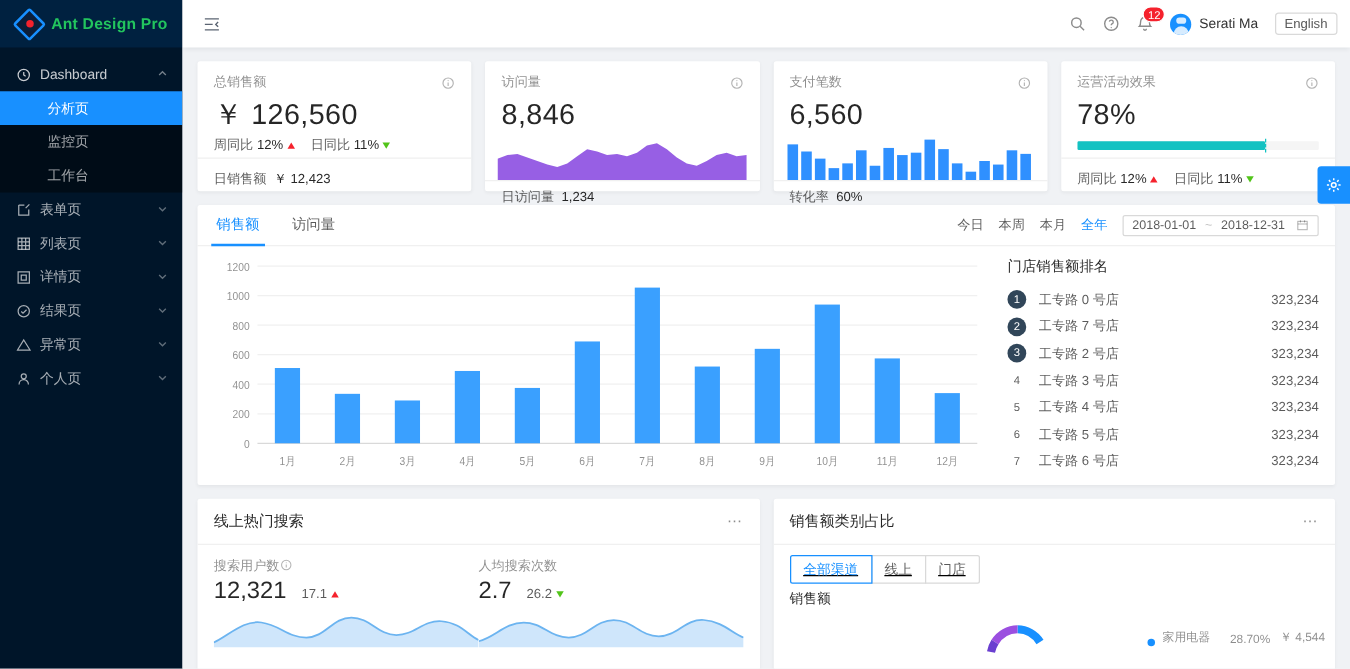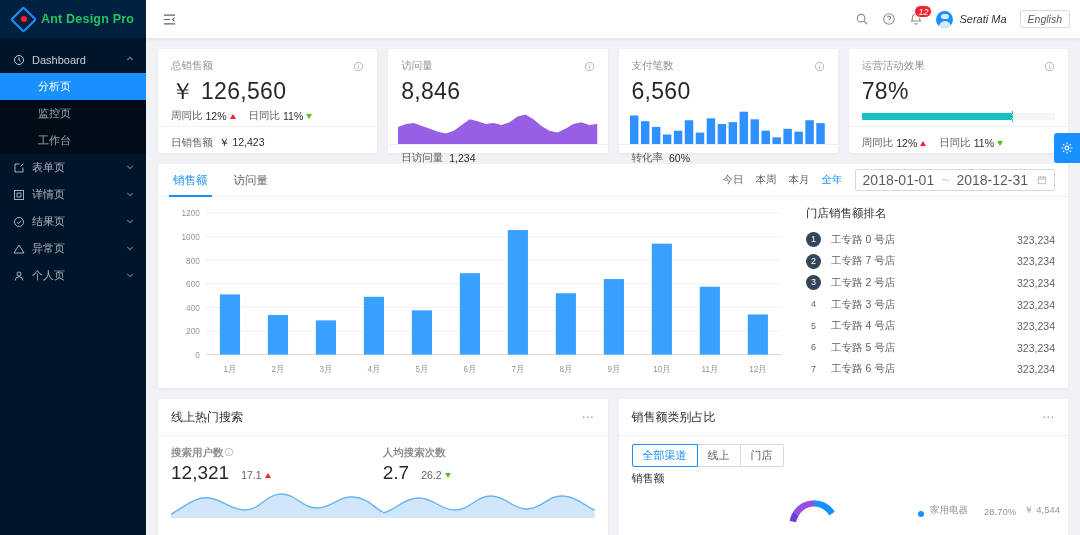--- a/index.html
+++ b/index.html
@@ -42,21 +42,21 @@
   }
   .sub-item.active { background: #1890ff; color: #fff; }
 
   
   .main { flex: 1 1 auto; height: 535px; overflow: hidden; background: #f0f2f5; position: relative; }
   .topbar {
     height: 38px; background: #fff; display: flex; align-items: center;
     padding: 0 10px 0 12px; box-shadow: 0 1px 4px rgba(0,21,41,.08); position: relative; z-index: 5;
   }
   .fold-btn { width: 22px; height: 22px; display: flex; align-items: center; justify-content: center; cursor: pointer; color: #5b6472; }
-  .topbar-right { margin-left: auto; display: flex; align-items: center; gap: 13px; font-style: italic; }
+  .topbar-right { margin-left: auto; display: flex; align-items: center; gap: 13px; }
   .tb-icon { color: #8c8c8c; cursor: pointer; display: flex; align-items: center; position: relative; }
   .badge {
     position: absolute; top: -7px; left: 5px; min-width: 15px; height: 13px; padding: 0 3px;
     background: #f5222d; color: #fff; font-size: 9px; line-height: 13px; text-align: center;
     border-radius: 7px; border: 1px solid #fff;
   }
   .user { display: flex; align-items: center; gap: 6px; cursor: pointer; }
   .avatar {
     width: 17px; height: 17px; border-radius: 50%; background: #1890ff; position: relative; overflow: hidden;
   }
@@ -105,21 +105,21 @@
   .sales-tabbar { height: 33px; border-bottom: 1px solid #f0f0f0; display: flex; align-items: center; padding: 0 13px; }
   .tab { font-size: 11.5px; color: rgba(0,0,0,.65); padding: 0 2px; margin-right: 22px; height: 33px; line-height: 33px; cursor: pointer; position: relative; }
   .tab.active { color: #1890ff; }
   .tab.active::after { content: ""; position: absolute; left: -2px; right: -2px; bottom: 0; height: 2px; background: #1890ff; }
   .sales-controls { margin-left: auto; display: flex; align-items: center; gap: 12px; }
   .range-opts { display: flex; gap: 12px; font-size: 10.5px; color: rgba(0,0,0,.65); }
   .range-opts span { cursor: pointer; }
   .range-opts span.active { color: #1890ff; }
   .date-picker {
     display: flex; align-items: center; gap: 7px; border: 1px solid #d9d9d9; border-radius: 2px;
-    padding: 2px 7px; font-size: 14px; color: rgba(0,0,0,.65); background: #fff; cursor: pointer; text-align: center;
+    padding: 2px 7px; font-size: 10px; color: rgba(0,0,0,.65); background: #fff; cursor: pointer; text-align: center;
   }
   .date-picker .sep { color: rgba(0,0,0,.25); }
   .date-picker .cal { margin-left: 2px; color: rgba(0,0,0,.25); display: flex; }
 
   .sales-body { flex: 1 1 auto; display: flex; padding: 9px 13px 8px 13px; }
   .chart-col { flex: 0 0 617px; display: flex; flex-direction: column; }
   .rank-col { flex: 1 1 auto; padding-left: 18px; display: flex; flex-direction: column; }
   .panel-title { font-size: 11.5px; color: rgba(0,0,0,.85); margin-bottom: 4px; }
   .bar-chart { flex: 1 1 auto; position: relative; }
   .bar-chart svg { width: 100%; height: 100%; display: block; }
@@ -137,28 +137,28 @@
   
   .bottom-row { display: flex; gap: 11px; margin-top: 11px; }
   .bottom-card { flex: 1 1 0; height: 140px; display: flex; flex-direction: column; overflow: hidden; }
   .bc-head {
     height: 37px; border-bottom: 1px solid #f0f0f0; display: flex; align-items: center;
     padding: 0 13px; font-size: 12px; color: rgba(0,0,0,.85);
   }
   .dots { margin-left: auto; color: rgba(0,0,0,.45); letter-spacing: 1px; font-size: 12px; cursor: pointer; }
   .search-body { display: flex; padding: 10px 13px 0 13px; flex: 1 1 auto; }
   .search-metric { flex: 1 1 0; }
-  .sm-title { font-size: 10.5px; color: rgba(0,0,0,.45); display: flex; align-items: center; gap: 0; font-weight: bold; }
+  .sm-title { font-size: 10.5px; color: rgba(0,0,0,.45); display: flex; align-items: center; gap: 0; }
   .sm-row { display: flex; align-items: baseline; gap: 12px; margin-top: 2px; }
   .sm-value { font-size: 19px; color: rgba(0,0,0,.85); }
   .sm-delta { font-size: 10.5px; color: rgba(0,0,0,.65); display: flex; align-items: center; gap: 3px; }
   .spark { margin-top: 2px; }
   .spark svg { width: 100%; height: 32px; display: block; }
 
-  .cat-tabs { display: flex; padding: 8px 13px 0 13px; }
+  .cat-tabs { display: flex; padding: 8px 13px 0 13px; text-decoration: underline; }
   .cat-tab {
     font-size: 11px; padding: 3px 10px; border: 1px solid #d9d9d9; color: rgba(0,0,0,.65);
     cursor: pointer; background: #fff; margin-left: -1px;
   }
   .cat-tab:first-child { margin-left: 0; border-radius: 2px 0 0 2px; }
   .cat-tab:last-child { border-radius: 0 2px 2px 0; }
   .cat-tab.active { color: #1890ff; border-color: #1890ff; z-index: 2; position: relative; }
   .donut-area { flex: 1 1 auto; display: flex; padding: 6px 13px 0 13px; position: relative; }
   .donut-label { font-size: 11px; color: rgba(0,0,0,.85); position: absolute; left: 13px; top: 4px; }
   .donut-wrap { position: absolute; left: 120px; top: 28px; }
@@ -219,20 +219,34 @@
           </svg>
         </span>
         <span class="mi-label">表单页</span>
         <span class="mi-arrow">
           <svg width="8" height="8" viewBox="0 0 12 12" fill="none" stroke="rgba(255,255,255,.5)" stroke-width="1.6">
               <path d="M2 4.5 6 8.5 10 4.5"></path>
             </svg>
         </span>
       </div>
 
+      <div class="menu-item">
+        <span class="mi-icon">
+          <svg width="12" height="12" viewBox="0 0 24 24" fill="none" stroke="rgba(255,255,255,.65)" stroke-width="2">
+            <rect x="3" y="3" width="18" height="18"></rect>
+              <path d="M3 9h18M3 15h18M9 3v18M15 3v18"></path>
+          </svg>
+        </span>
+        <span class="mi-label">列表页</span>
+        <span class="mi-arrow">
+          <svg width="8" height="8" viewBox="0 0 12 12" fill="none" stroke="rgba(255,255,255,.5)" stroke-width="1.6">
+              <path d="M2 4.5 6 8.5 10 4.5"></path>
+            </svg>
+        </span>
+      </div>
 
       <div class="menu-item">
         <span class="mi-icon">
           <svg width="12" height="12" viewBox="0 0 24 24" fill="none" stroke="rgba(255,255,255,.65)" stroke-width="2">
             <rect x="3" y="3" width="18" height="18"></rect>
               <path d="M8 8h8v8H8z"></path>
           </svg>
         </span>
         <span class="mi-label">详情页</span>
         <span class="mi-arrow">

